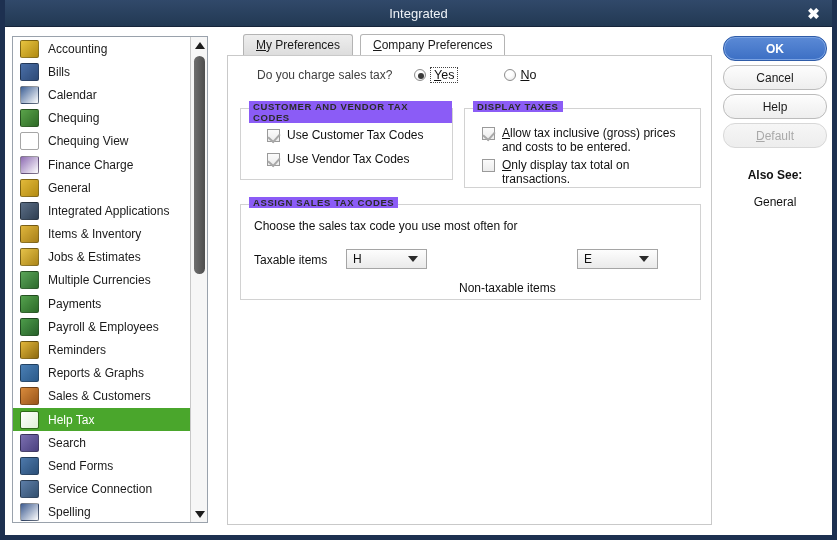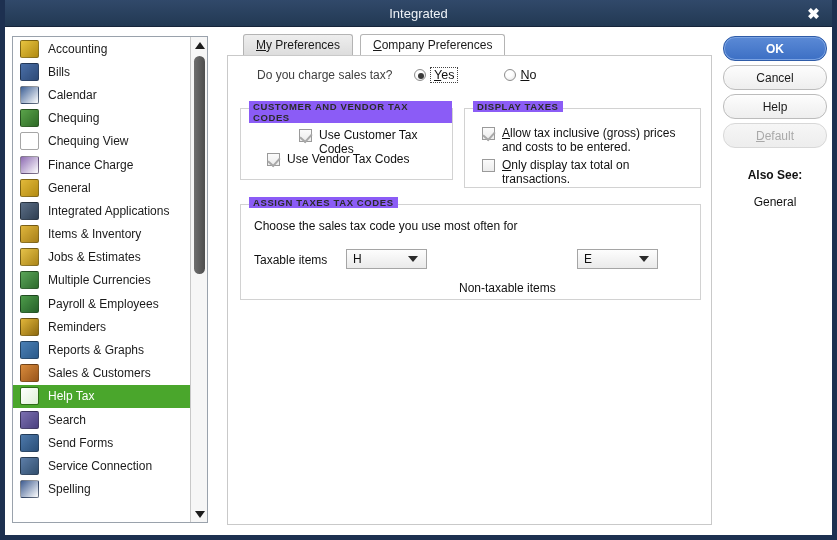--- a/index.html
+++ b/index.html
@@ -267,20 +267,24 @@
         </div>
         <div class="row">
           <span class="ic" style="background: linear-gradient(135deg, rgb(230, 194, 74) 0%, rgb(171, 133, 24) 100%); border: 1px solid rgba(0, 0, 0, 0.35);"></span>
           <span class="lbl">Jobs &amp; Estimates</span>
         </div>
         <div class="row">
           <span class="ic" style="background: linear-gradient(135deg, rgb(90, 165, 89) 0%, rgb(46, 107, 45) 100%); border: 1px solid rgba(0, 0, 0, 0.35);"></span>
           <span class="lbl">Multiple Currencies</span>
         </div>
         <div class="row">
+          <span class="ic" style="background: linear-gradient(135deg, rgb(85, 162, 78) 0%, rgb(44, 106, 40) 100%); border: 1px solid rgba(0, 0, 0, 0.35);"></span>
+          <span class="lbl">Payments</span>
+        </div>
+        <div class="row">
           <span class="ic" style="background: linear-gradient(135deg, rgb(77, 156, 74) 0%, rgb(39, 97, 42) 100%); border: 1px solid rgba(0, 0, 0, 0.35);"></span>
           <span class="lbl">Payroll &amp; Employees</span>
         </div>
         <div class="row">
           <span class="ic" style="background: linear-gradient(135deg, rgb(226, 182, 58) 0%, rgb(141, 106, 16) 100%); border: 1px solid rgba(0, 0, 0, 0.35);"></span>
           <span class="lbl">Reminders</span>
         </div>
         <div class="row">
           <span class="ic" style="background: linear-gradient(135deg, rgb(74, 127, 181) 0%, rgb(43, 90, 138) 100%); border: 1px solid rgba(0, 0, 0, 0.35);"></span>
           <span class="lbl">Reports &amp; Graphs</span>
@@ -340,21 +344,21 @@
         <span class="rlabel focusring"><u>Y</u>es</span>
       </div>
       <div class="radio">
         <div class="rdot"></div>
         <span class="rlabel"><u>N</u>o</span>
       </div>
     </div>
 
     <div class="group" id="g-cust">
       <div class="grouptitle">CUSTOMER AND VENDOR TAX CODES</div>
-      <div class="cbrow" style="left:26px; top:19px;margin-left:32px;">
+      <div class="cbrow" style="left:26px; top:19px;">
         <div class="cb on"></div>
         <span class="cbtext">Use Customer Tax Codes</span>
       </div>
       <div class="cbrow" style="left:26px; top:43px;">
         <div class="cb on"></div>
         <span class="cbtext">Use Vendor Tax Codes</span>
       </div>
     </div>
 
     <div class="group" id="g-disp">
@@ -369,21 +373,21 @@
       <div class="cbrow" style="left:17px; top:49px; width:210px;">
         <div class="cb"></div>
         <span class="cbtext">
           <u>O</u><span>nly display tax total on</span><br>
           <span>transactions.</span>
         </span>
       </div>
     </div>
 
     <div class="group" id="g-assign">
-      <div class="grouptitle">ASSIGN TAXES TAX CODES</div>
+      <div class="grouptitle">ASSIGN SALES TAX CODES</div>
       <div class="assign-lead">Choose the sales tax code you use most often for</div>
       <div class="assign-lbl" style="left:13px; top:48px;">Taxable items</div>
       <div class="dd" style="left:105px; top:44px; width:81px;">
         <span class="val">H</span>
         <span class="caret"></span>
       </div>
       <div class="assign-lbl" style="left:218px; top:48px;margin-top:28px;">Non-taxable items</div>
       <div class="dd" style="left:336px; top:44px; width:81px;">
         <span class="val">E</span>
         <span class="caret"></span>

